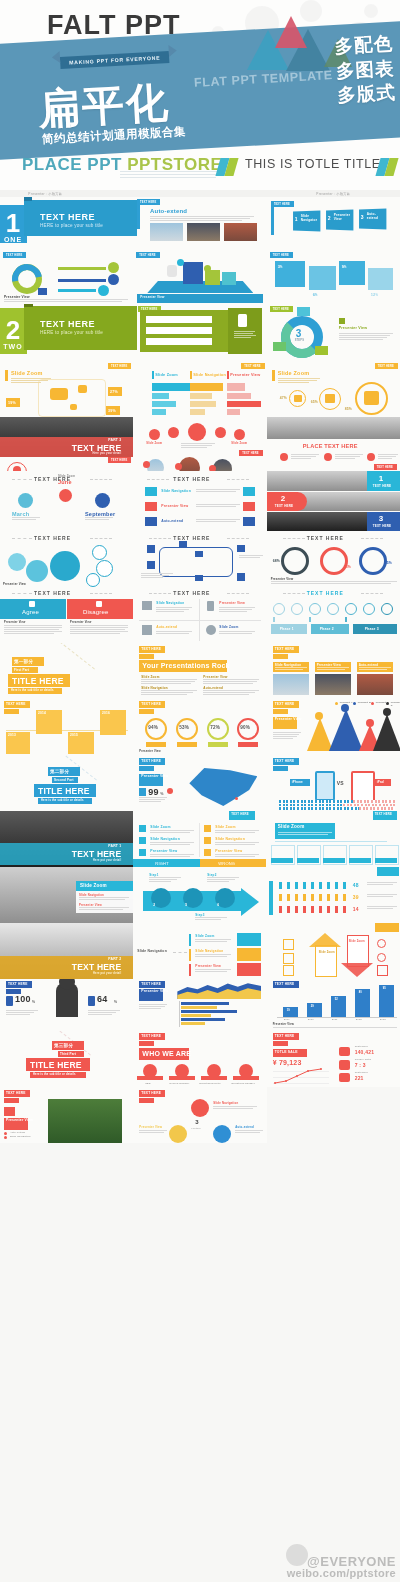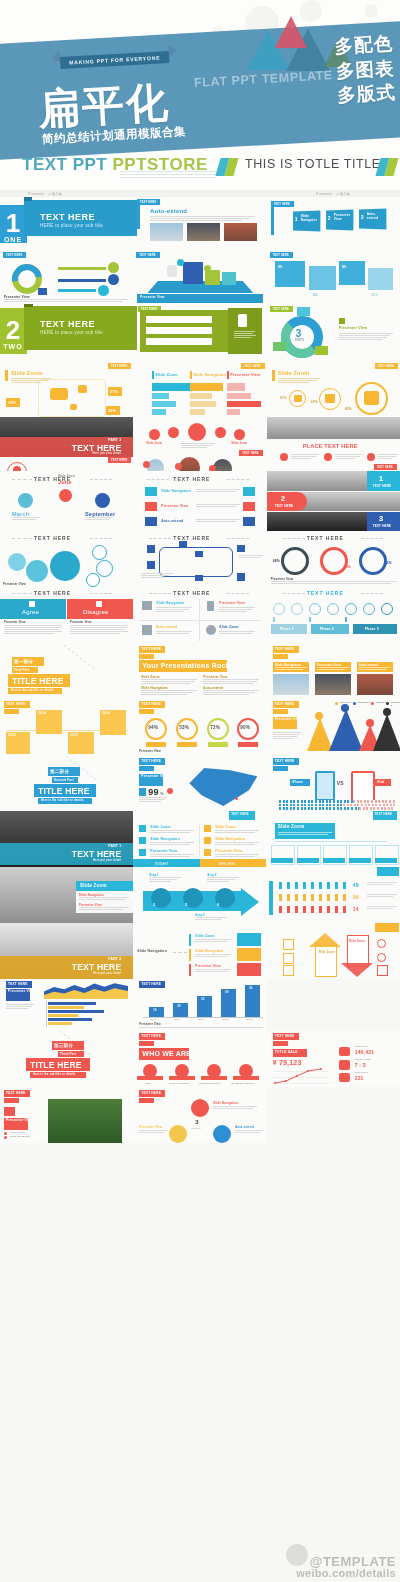--- a/index.html
+++ b/index.html
@@ -160,38 +160,39 @@
       <i style="left:322px;top:54px;width:10px;height:10px;"></i>
     </div>
 
     <div class="tri mountain-1"></div>
     <div class="tri mountain-3"></div>
     <div class="tri mountain-2"></div>
     <div class="tri mountain-4"></div>
 
     <div class="hero-band"></div>
 
+    <div class="falt">FALT PPT</div>
 
     <div class="ribbon">
       <span class="ribbon-mid">MAKING PPT FOR EVERYONE</span>
     </div>
 
     <div class="flat-ghost">FLAT PPT TEMPLATE</div>
 
     <div class="cn-big">扁平化</div>
     <div class="cn-sub">简约总结计划通用模版合集</div>
 
     <div class="cn-right">
       <div>多配色</div>
       <div>多图表</div>
       <div>多版式</div>
     </div>
 
     <div class="flat-teal">
-      <span class="b">TEXT PPT </span><span class="g">PPTSTORE</span>
+      <span class="b">PLACE PPT </span><span class="g">PPTSTORE</span>
     </div>
 
     <div class="hero-lines">
       <i style="width:112px"></i>
         <i style="width:104px"></i>
         <i style="width:96px"></i>
     </div>
 
     <div class="title-strip">
       <div class="chev chev-l">
@@ -1062,20 +1063,44 @@
         <div class="bigbox" style="left:16px;top:42px;width:9px;height:9px;border:1px solid #f7b733;"></div>
         <div class="ring" style="left:110px;top:16px;width:9px;height:9px;border:1px solid #f0574f;"></div>
         <div class="ring" style="left:110px;top:30px;width:9px;height:9px;border:1px solid #f0574f;"></div>
         <div class="bigbox" style="left:110px;top:42px;width:9px;height:9px;border:1px solid #f0574f;"></div>
         <div class="lbl" style="left:52px;top:28px;font-size:2.6px;color:#d59b20;">Slide Zoom</div>
         <div class="lbl" style="left:82px;top:17px;font-size:2.6px;color:#f0574f;">Slide Zoom</div>
       </div>
     </div>
 
     <div class="row">
+      <div class="sl sl-w1 h52">
+        <div class="bigbox" style="left:6px;top:2px;width:26px;height:7px;background:#2f5fb0;"></div>
+        <div class="lbl" style="left:8px;top:3px;font-size:3.2px;color:#fff;">TEXT HERE</div>
+        <div class="bigbox" style="left:6px;top:10px;width:15px;height:5px;background:#2f5fb0;"></div>
+        <div class="bigbox" style="left:56px;top:4px;width:22px;height:34px;background:#3b3b3b;border-radius:8px 8px 0 0;"></div>
+        <div class="ring" style="left:59px;top:-5px;width:16px;height:16px;background:#3b3b3b;"></div>
+        <div class="bigbox" style="left:6px;top:17px;width:7px;height:10px;background:#2f5fb0;border-radius:1px;"></div>
+        <div class="lbl" style="left:15px;top:15px;font-size:9px;color:#333;">100</div>
+        <div class="lbl" style="left:32px;top:21px;font-size:3.4px;color:#666;">%</div>
+        <div class="lbl" style="left:6px;top:10px;font-size:2.8px;color:#2f5fb0;opacity:0;">iPhone</div>
+        <div class="bigbox" style="left:88px;top:17px;width:7px;height:10px;background:#2f5fb0;border-radius:1px;"></div>
+        <div class="lbl" style="left:97px;top:15px;font-size:9px;color:#333;">64</div>
+        <div class="lbl" style="left:114px;top:21px;font-size:3.4px;color:#666;">%</div>
+        <div class="txt" style="left:6px;top:31px;width:32px;">
+            <i style="width:32px"></i>
+            <i style="width:28px"></i>
+            <i style="width:24px"></i>
+          </div>
+        <div class="txt" style="left:88px;top:31px;width:32px;">
+            <i style="width:32px"></i>
+            <i style="width:28px"></i>
+            <i style="width:24px"></i>
+          </div>
+      </div>
 
       <div class="sl sl-w1 h52">
         <div class="bigbox" style="left:6px;top:2px;width:26px;height:7px;background:#2f5fb0;"></div>
         <div class="lbl" style="left:8px;top:3px;font-size:3.2px;color:#fff;">TEXT HERE</div>
         <div class="bigbox" style="left:6px;top:10px;width:24px;height:12px;background:#2f5fb0;"></div>
         <div class="lbl" style="left:8px;top:11px;font-size:3.4px;color:#fff;line-height:1.1;">Presenter View</div>
         <div class="txt" style="left:6px;top:25px;width:28px;">
             <i style="width:28px"></i>
             <i style="width:26px"></i>
             <i style="width:22px"></i>
@@ -1220,17 +1245,17 @@
             <i style="width:25px"></i>
           </div>
       </div>
 
     </div>
 
   </div>
 
   <div class="wm-circle"></div>
   <div class="wm">
-    <div class="l1">@TEMPLATE</div>
-    <div class="l2">weibo.com/details</div>
+    <div class="l1">@EVERYONE</div>
+    <div class="l2">weibo.com/pptstore</div>
   </div>
 
 </div>
 
 </body></html>

